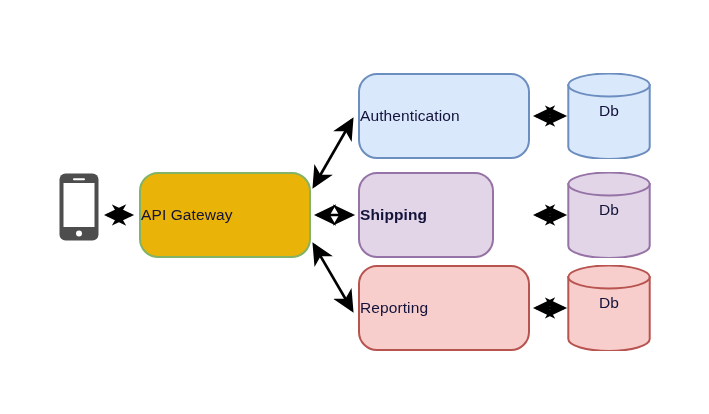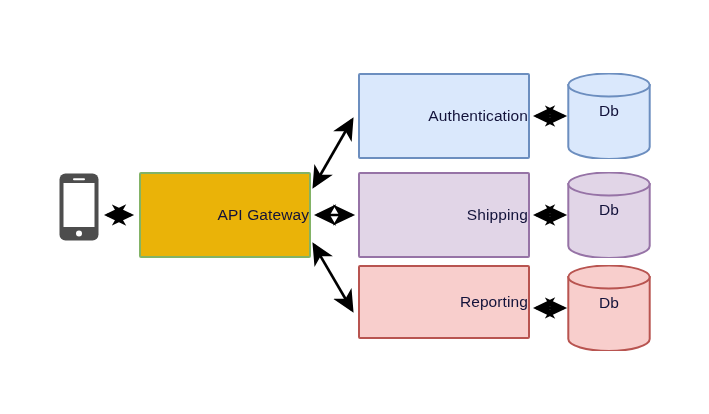--- a/index.html
+++ b/index.html
@@ -24,22 +24,22 @@
     top: 0;
     width: 709px;
     height: 414px;
     pointer-events: none;
   }
   .node {
     position: absolute;
     box-sizing: border-box;
     display: flex;
     align-items: center;
-    justify-content: flex-end;
-    border-radius: 2px;
+    justify-content: flex-start;
+    border-radius: 19px;
     border-style: solid;
     border-width: 2px;
   }
   .node-label {
     font-size: 15.5px;
     color: #12123a;
     letter-spacing: 0.1px;
     line-height: 1;
     white-space: nowrap;
   }
@@ -59,30 +59,31 @@
     left: 358px;
     top: 73px;
     width: 172px;
     height: 86px;
     background: #dae8fc;
     border-color: #6c8ebf;
   }
   #node-shipping {
     left: 358px;
     top: 172px;
-    width: 172px;
+    width: 136px;
     height: 86px;
     background: #e1d5e7;
     border-color: #9673a6;
+    font-weight: bold;
   }
   #node-reporting {
     left: 358px;
     top: 265px;
     width: 172px;
-    height: 74px;
+    height: 86px;
     background: #f8cecc;
     border-color: #b85450;
   }
 
   
   .cylinder {
     position: absolute;
     width: 84px;
     height: 74px;
   }

